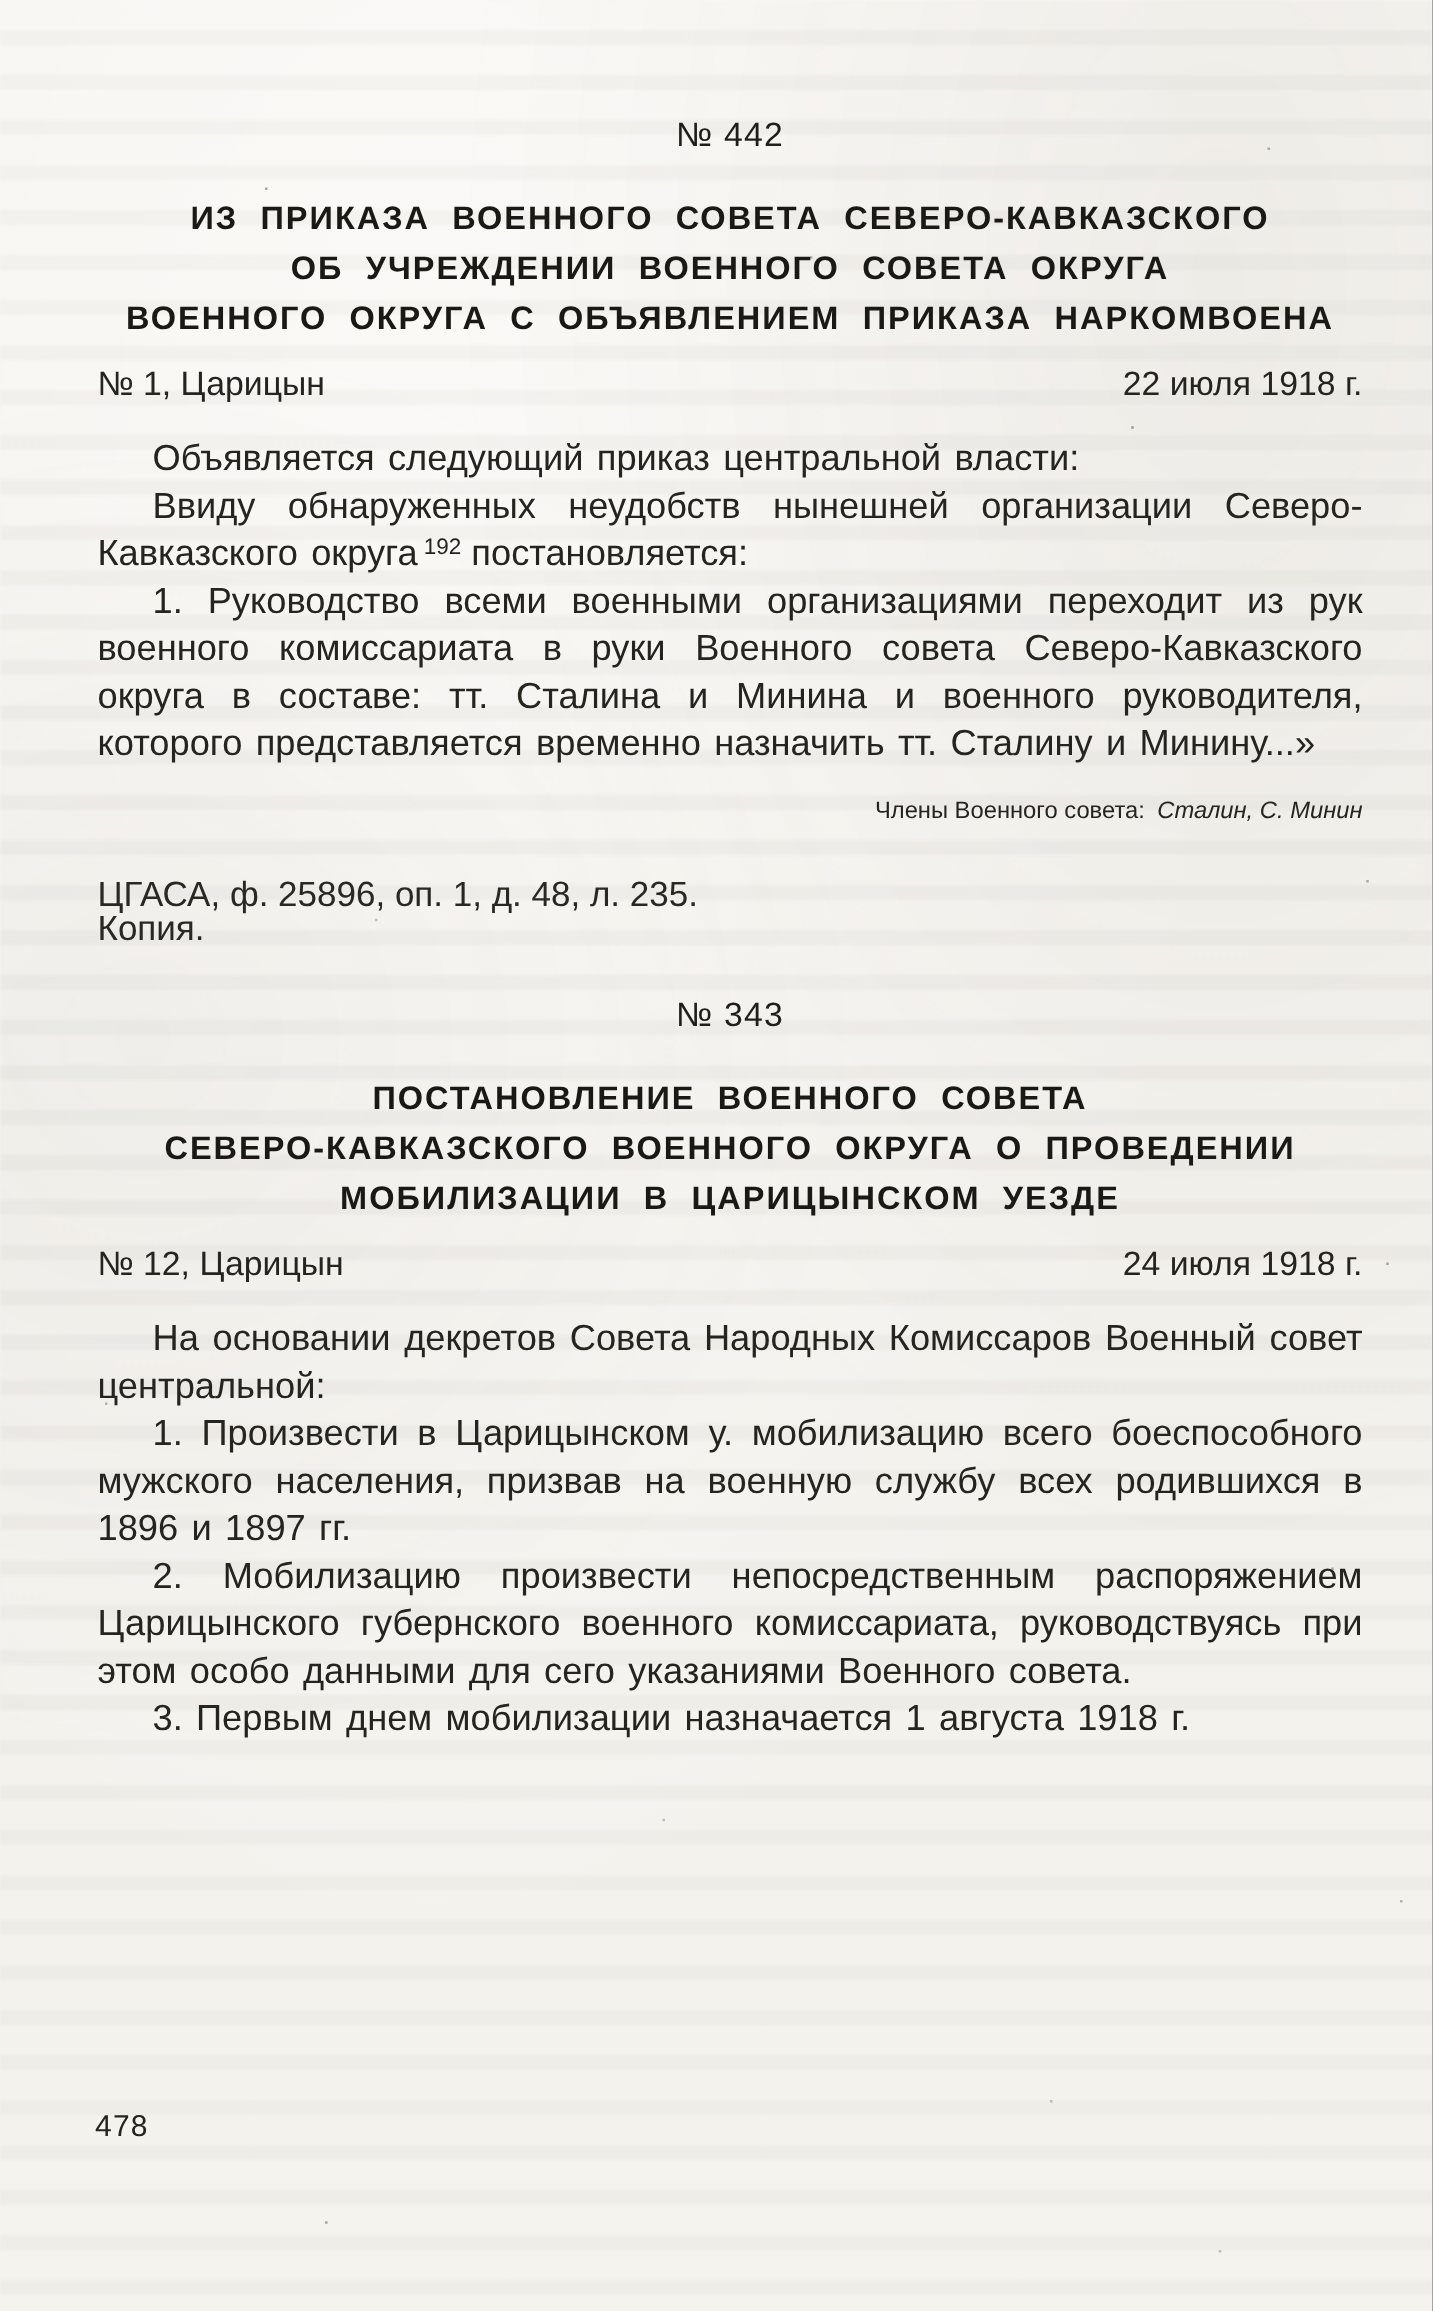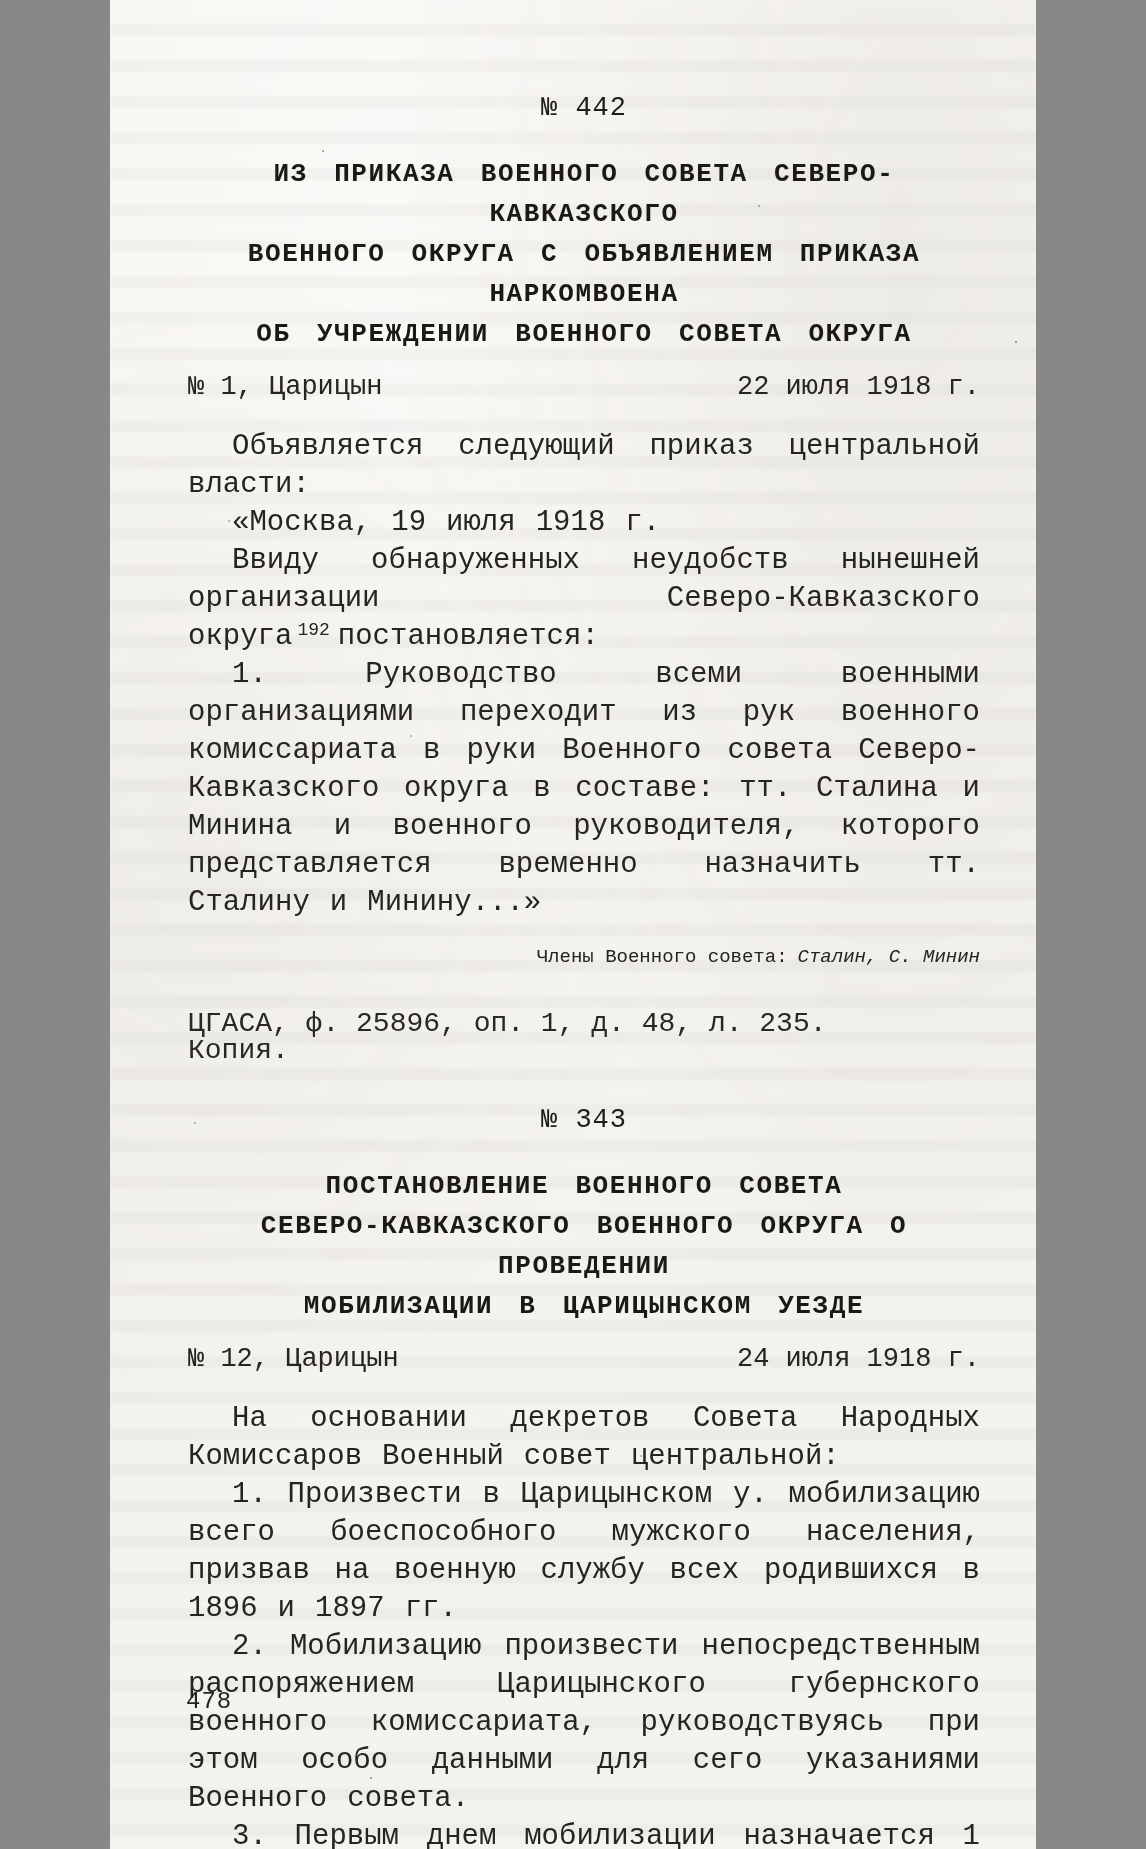--- a/index.html
+++ b/index.html
@@ -2,28 +2,28 @@
 <html lang="ru"><head>
 <meta charset="utf-8">
 <style>
   html, body {
     margin: 0;
     padding: 0;
     background: #888;
   }
   .page {
     position: relative;
-    width: 926px;
+    width: 1146px;
     height: 1849px;
     margin: 0 auto;
     background:
       radial-gradient(ellipse at 30% 20%, rgba(255,255,255,0.5), rgba(255,255,255,0) 60%),
       linear-gradient(180deg, #f7f5f1 0%, #f3f1ec 55%, #f5f3ee 100%);
     color: #26241f;
-    font-family: Liberation Mono, monospace;
+    font-family: Liberation Sans, sans-serif;
     overflow: hidden;
   }
   
   .ghost-layer {
     position: absolute;
     inset: 0;
     background:
       repeating-linear-gradient(180deg,
         rgba(0,0,0,0) 0px, rgba(0,0,0,0) 24px,
         rgba(110,105,92,0.045) 24px, rgba(110,105,92,0.045) 36px),
@@ -141,30 +141,29 @@
 <div class="page">
   <div class="ghost-layer"></div>
   <div class="speckles"></div>
 
   <div class="content">
 
     <article>
       <div class="doc-number">№ 442</div>
       <h1 class="doc-title">
         <span class="t-line">ИЗ ПРИКАЗА ВОЕННОГО СОВЕТА СЕВЕРО-КАВКАЗСКОГО</span>
+        <span class="t-line">ОБ УЧРЕЖДЕНИИ ВОЕННОГО СОВЕТА ОКРУГА</span>
         <span class="t-line">ВОЕННОГО ОКРУГА С ОБЪЯВЛЕНИЕМ ПРИКАЗА НАРКОМВОЕНА</span>
-        <span class="t-line">ОБ УЧРЕЖДЕНИИ ВОЕННОГО СОВЕТА ОКРУГА</span>
       </h1>
       <div class="docket">
         <span>№ 1, Царицын</span>
         <span>22 июля 1918 г.</span>
       </div>
       <div class="doc-body">
         <p>Объявляется следующий приказ центральной власти:</p>
-        <p>«Москва, 19 июля 1918 г.</p>
         <p><span>Ввиду обнаруженных неудобств нынешней организации Северо-Кавказского округа</span><sup class="fn-ref">192</sup><span>постановляется:</span></p>
         <p>1. Руководство всеми военными организациями переходит из рук военного комиссариата в руки Военного совета Северо-Кавказского округа в составе: тт. Сталина и Минина и военного руководителя, которого представляется временно назначить тт. Сталину и Минину...»</p>
       </div>
       <div class="signature">
         <span>Члены Военного совета:</span><span class="sig-names">Сталин, С. Минин</span>
       </div>
       <div class="source-note">
         <div>ЦГАСА, ф. 25896, оп. 1, д. 48, л. 235.</div>
         <div>Копия.</div>
       </div>

